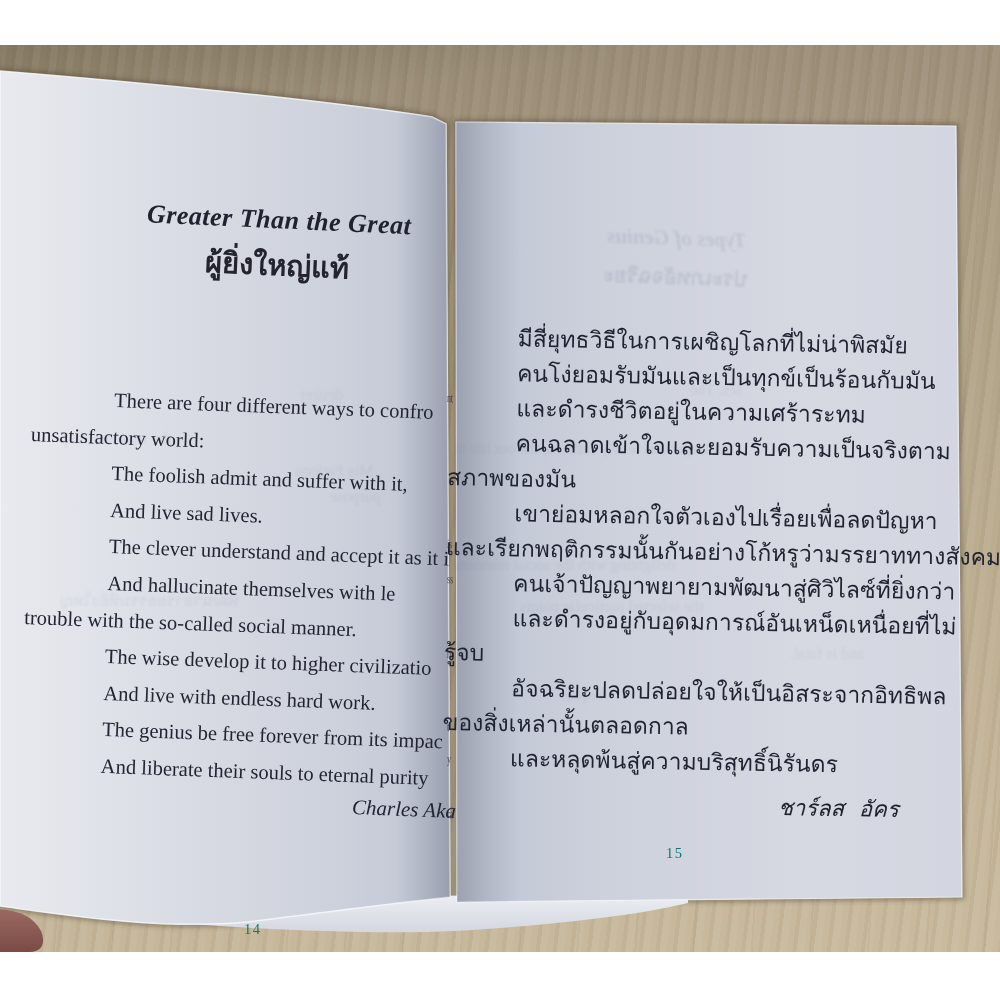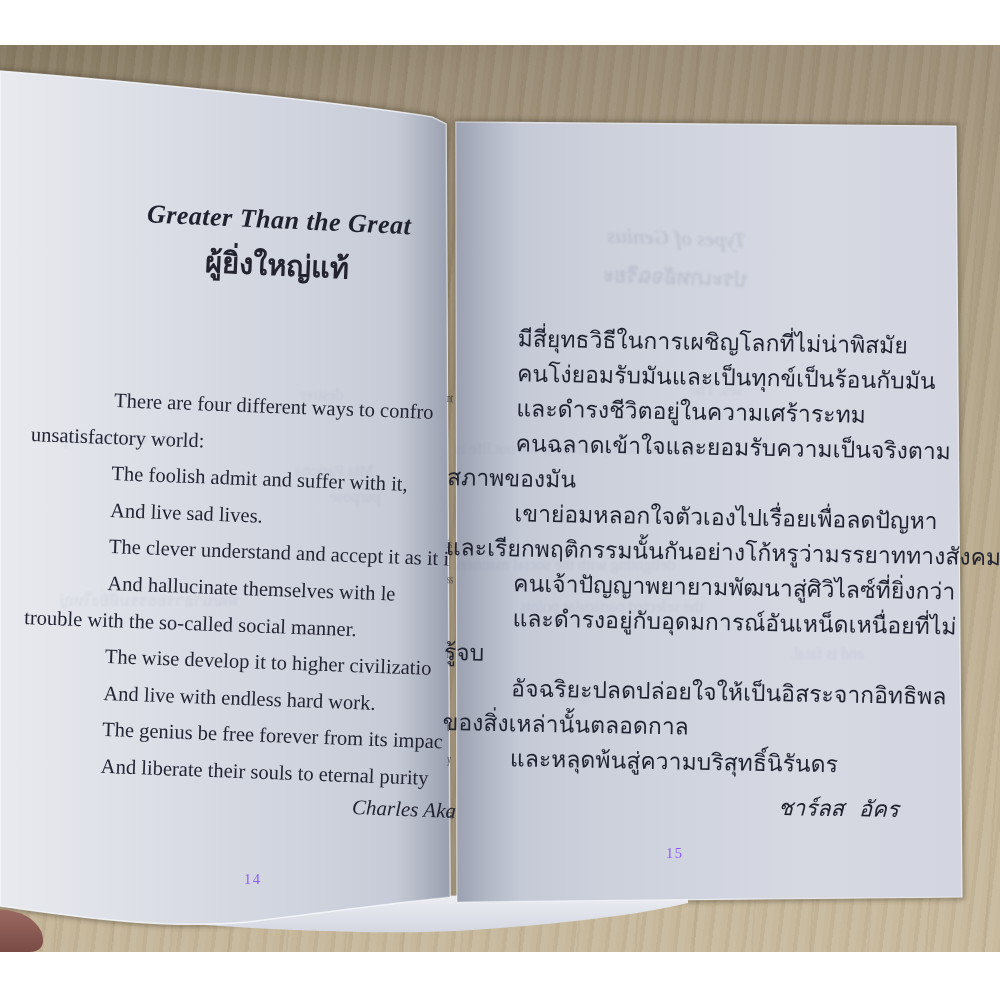--- a/index.html
+++ b/index.html
@@ -22,22 +22,22 @@
   .title-block{position:absolute;left:118px;top:198px;width:324px;text-align:center;
     transform:rotate(2.6deg);transform-origin:left top;}
   .title-en{font:bold italic 26px "Liberation Serif",serif;letter-spacing:.5px;color:#20222f;}
   .title-th{font-family:"DejaVu Sans",sans-serif;font-weight:bold;font-size:29px;color:#23242f;margin-top:7px;}
   .english-body{position:absolute;left:30px;top:379px;width:424px;
     transform:rotate(2.1deg);transform-origin:left top;}
   .eline{font-size:20.5px;line-height:36.6px;color:#232433;white-space:nowrap;padding-left:3px;overflow:visible;}
   .eline.indent{padding-left:85px;}
   .author-en{position:absolute;left:352px;top:797px;font:italic 21px "Liberation Serif",serif;
     color:#232433;transform:rotate(2.2deg);white-space:nowrap;}
-  .pagenum{position:absolute;font-size:14.5px;letter-spacing:1.5px;color:#8b5cf6;font-family:"Liberation Serif",serif;}
-  .pn14{left:244px;top:871px;}
+  .pagenum{position:absolute;font-size:14.5px;letter-spacing:1.5px;color:#0f766e;font-family:"Liberation Serif",serif;}
+  .pn14{left:244px;top:921px;}
   .pn15{left:666px;top:845px;}
   .thai-body{position:absolute;left:444px;top:320px;width:535px;
     transform:rotate(1.05deg);transform-origin:left top;
     font-family:"DejaVu Sans",sans-serif;}
   .tline{font-size:23px;line-height:35px;color:#1f2230;white-space:nowrap;padding-left:6px;}
   .tline.indent{padding-left:74px;}
   .author-th{position:absolute;left:778px;top:791px;font-family:"DejaVu Sans",sans-serif;
     font-style:italic;font-size:22px;color:#20222e;word-spacing:8px;transform:rotate(1deg);white-space:nowrap;}
   
   .bleed-title{position:absolute;left:548px;top:226px;width:256px;text-align:center;

